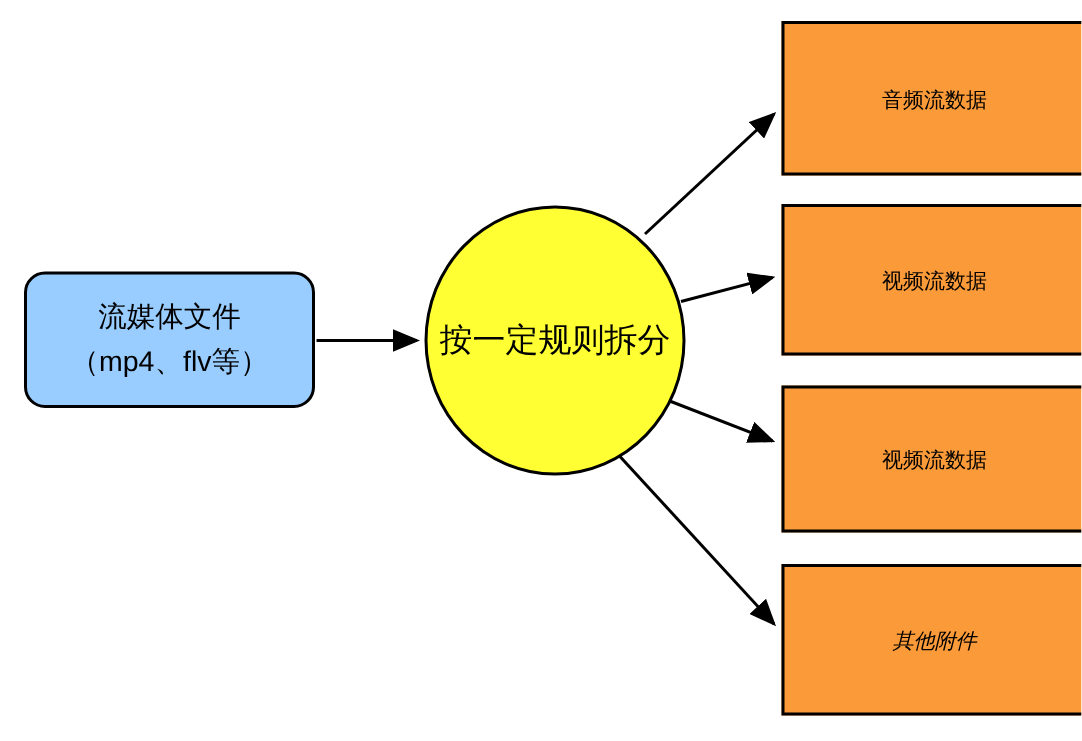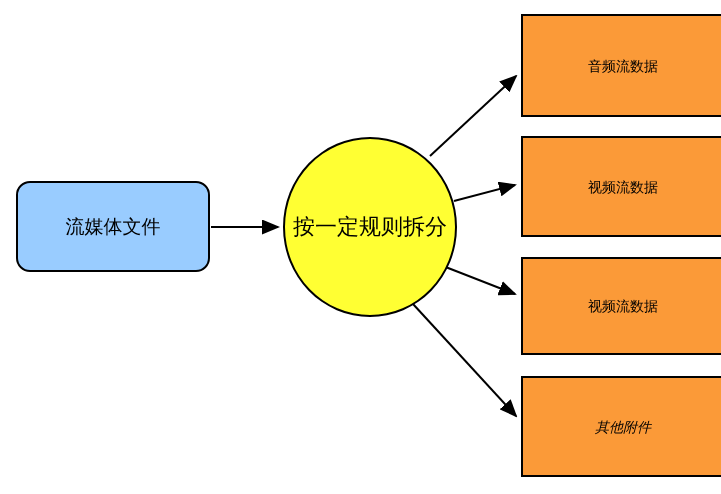--- a/index.html
+++ b/index.html
@@ -67,20 +67,21 @@
     </defs>
     <line x1="211" y1="227" x2="278" y2="227" stroke="#000000" stroke-width="2" marker-end="url(#arrowhead)"></line>
     <line x1="430" y1="156" x2="516" y2="76" stroke="#000000" stroke-width="2" marker-end="url(#arrowhead)"></line>
     <line x1="454" y1="201" x2="515" y2="185" stroke="#000000" stroke-width="2" marker-end="url(#arrowhead)"></line>
     <line x1="443" y1="266" x2="515" y2="294" stroke="#000000" stroke-width="2" marker-end="url(#arrowhead)"></line>
     <line x1="413" y1="304" x2="516" y2="416" stroke="#000000" stroke-width="2" marker-end="url(#arrowhead)"></line>
   </svg>
 
   <div class="node source-node" style="background:#99CCFF;">
     <div>流媒体文件</div>
+    <div>（mp4、flv等）</div>
   </div>
 
   <div class="node process-node" style="background:#FFFF33;">
     <div>按一定规则拆分</div>
   </div>
 
   <div class="node output-node o0" style="background:#FB9A38;">
     <div>音频流数据</div>
   </div>
 

